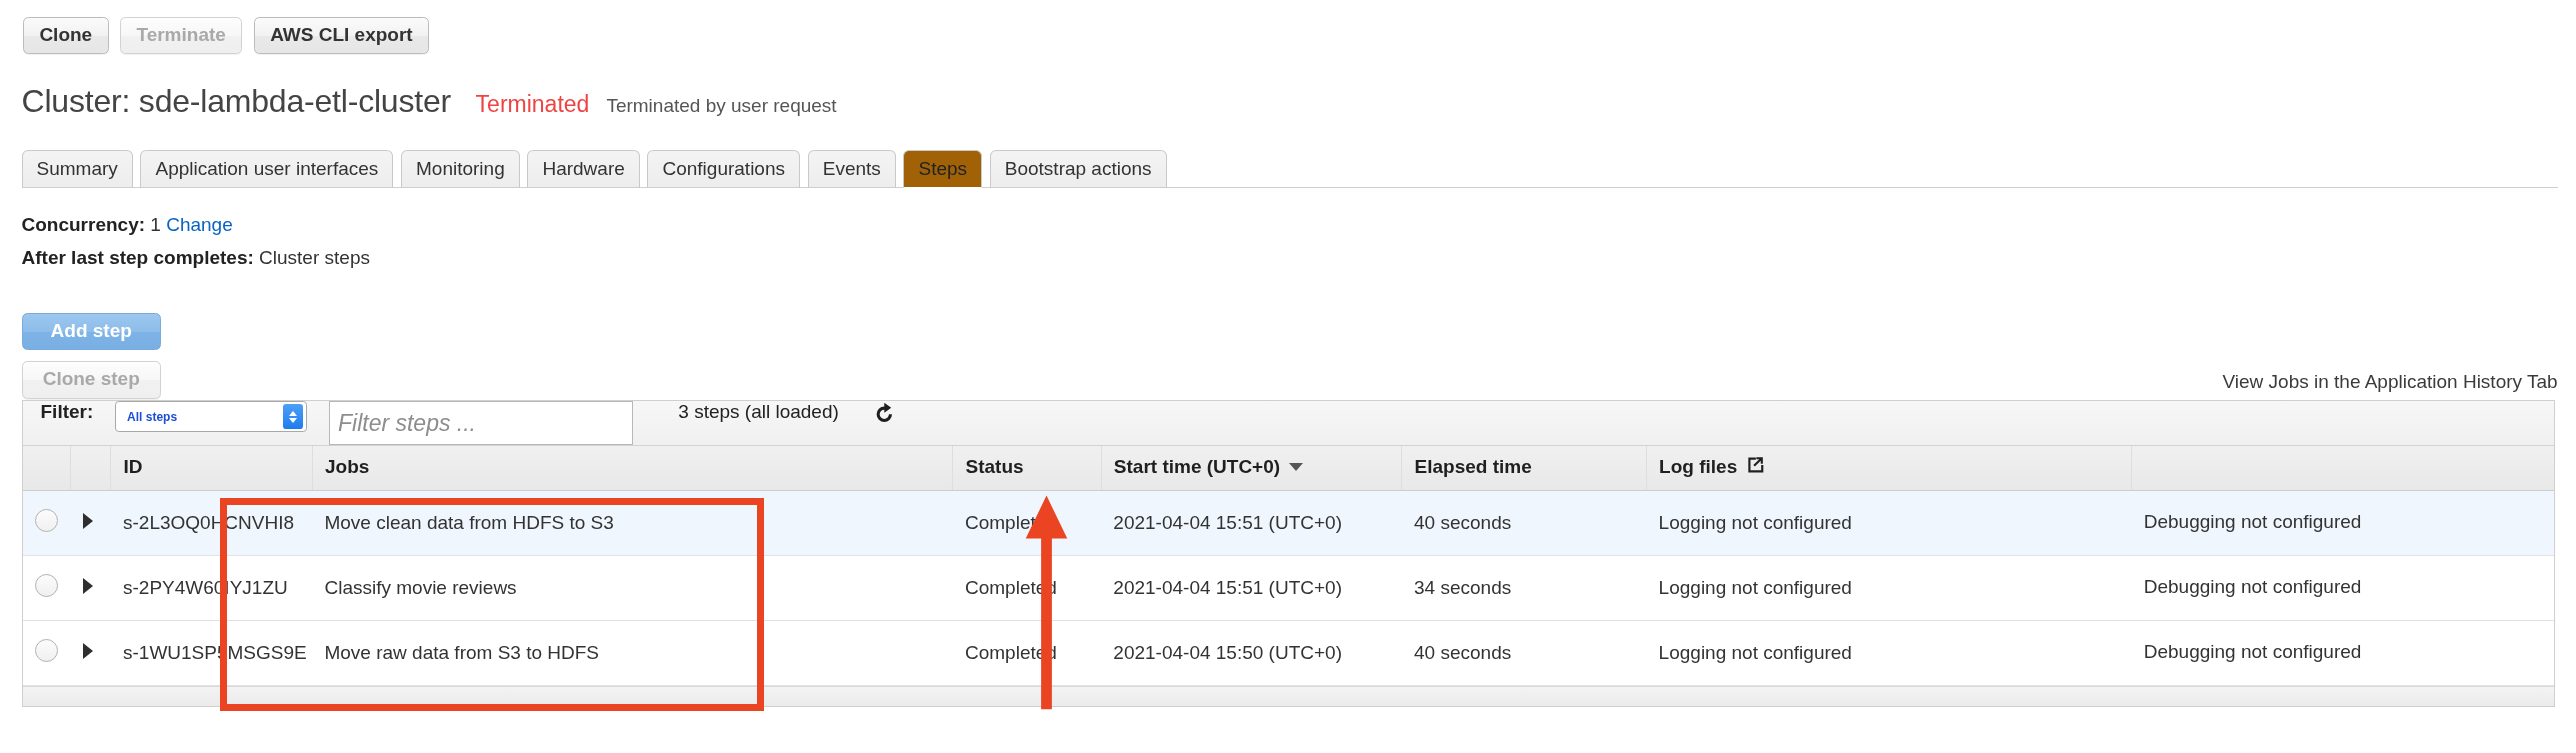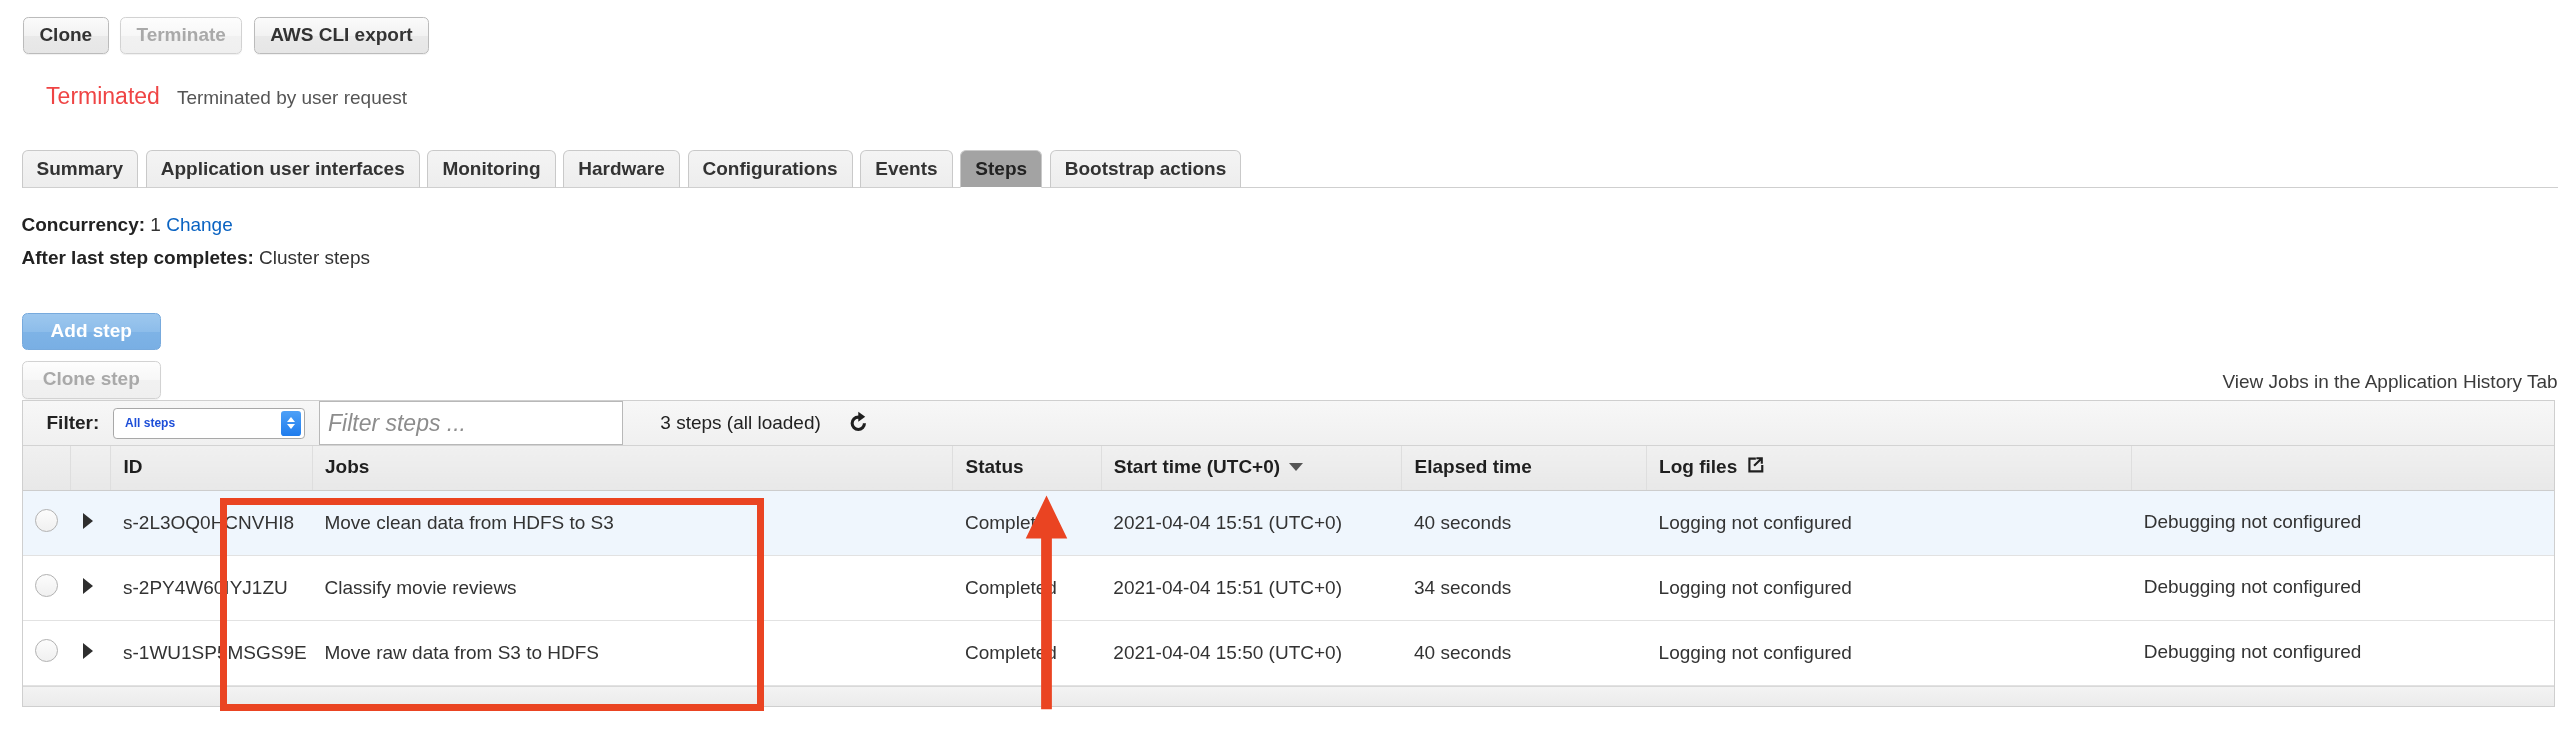--- a/index.html
+++ b/index.html
@@ -91,33 +91,33 @@
     content: "";
     position: absolute;
     left: 0; right: 0; bottom: 0;
     height: 0.8px;
     background: #cfcfcf;
   }
   .tab {
     position: relative;
     z-index: 2;
     font-size: 19px;
-    font-weight: bold;
+    font-weight: normal;
     color: #333333;
     background: linear-gradient(to bottom, #f4f4f4 0%, #ededed 100%);
     border: 0.8px solid #c9c9c9;
     border-bottom: 0.8px solid #cfcfcf;
     border-radius: 6.1px 6.1px 0 0;
     padding: 7.7px 14px 8.5px 14px;
     line-height: 1.05;
     white-space: nowrap;
     cursor: pointer;
   }
   .tab.active {
-    background: #a3a3a3;
+    background: #a16207;
     border-bottom-color: #ffffff;
     color: #222222;
   }
 
   
   .info-block {
     position: absolute;
     left: 21.5px;
     top: 214px;
     font-size: 19px;
@@ -173,23 +173,23 @@
     width: 2533px;
     border: 0.8px solid #cfcfcf;
     background: #ffffff;
   }
 
   .filter-bar {
     height: 45px;
     background: linear-gradient(to bottom, #f7f7f7 0%, #f0f0f0 100%);
     border-bottom: 0.8px solid #d3d3d3;
     display: flex;
-    align-items: center;
-    padding: 0 24px;
-    gap: 14px;
+    align-items: flex-start;
+    padding: 0 18px;
+    gap: 22px;
   }
   .filter-label {
     font-size: 19px;
     font-weight: bold;
     color: #222222;
     white-space: nowrap;
   }
   .select-wrap {
     position: relative;
     width: 192px;
@@ -359,20 +359,21 @@
 </head>
 <body>
 
 <div class="toolbar">
   <button class="btn">Clone</button>
   <button class="btn disabled">Terminate</button>
   <button class="btn">AWS CLI export</button>
 </div>
 
 <div class="title-row">
+  <span class="page-title">Cluster: sde-lambda-etl-cluster</span>
   <span class="cluster-state">Terminated</span>
   <span class="cluster-state-detail">Terminated by user request</span>
 </div>
 
 <div class="tabstrip">
   <div class="tab">Summary</div>
   <div class="tab">Application user interfaces</div>
   <div class="tab">Monitoring</div>
   <div class="tab">Hardware</div>
   <div class="tab">Configurations</div>

